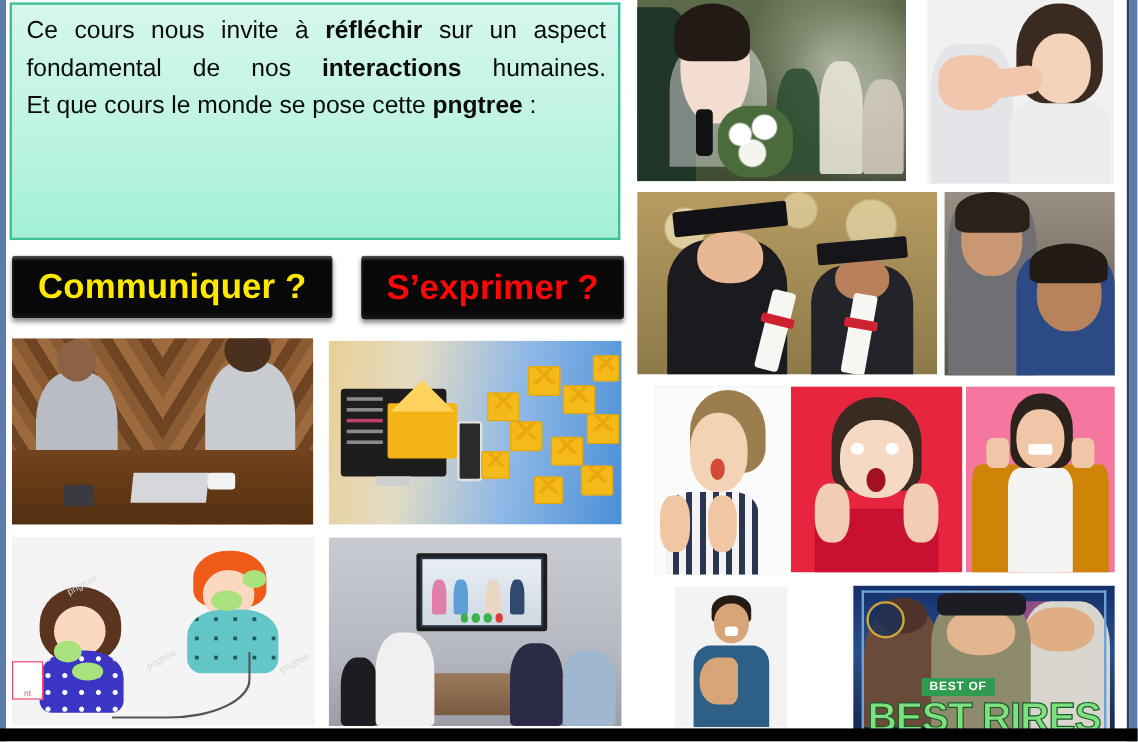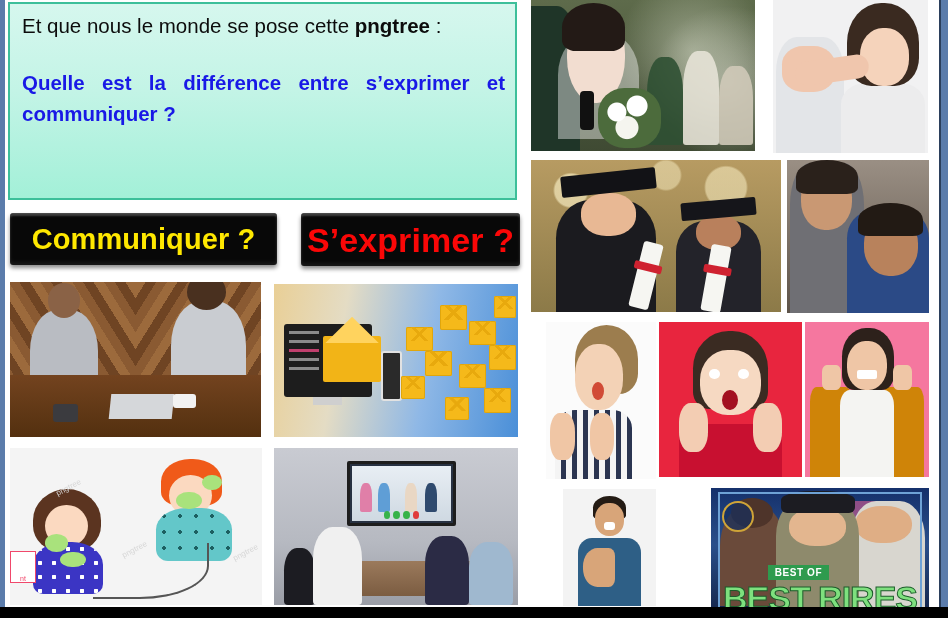--- a/index.html
+++ b/index.html
@@ -31,21 +31,21 @@
   .plate{position:absolute;background:#080808;border-radius:3px;
     display:flex;align-items:center;justify-content:center;
     box-shadow:0 3px 4px rgba(0,0,0,.45),
                inset 0 2px 2px rgba(255,255,255,.22),
                inset 0 -3px 4px rgba(255,255,255,.07);
     border-top:1px solid #4a4a4a;}
   .plate span{font-weight:bold;letter-spacing:.1px;}
   #plate-communiquer{left:10px;top:213px;width:267px;height:51px;}
   #plate-communiquer span{color:#ffe800;font-size:29px;}
   #plate-exprimer{left:301px;top:213px;width:219px;height:52px;}
-  #plate-exprimer span{color:#fb0707;font-size:34px;}
+  #plate-exprimer span{color:#fb0707;font-size:29px;}
 
   
   .tile{position:absolute;overflow:hidden;background:#e9e9e9;}
   .tile .ph{position:absolute;inset:0;}
 
   
   #tile-talking .ph{background:
      repeating-linear-gradient(58deg,#8a5a32 0 9px,#6f4423 9px 18px,#9c6a3c 18px 27px),
      #7a4d28;}
   #tile-talking .wood2{position:absolute;left:50%;right:0;top:0;bottom:0;
@@ -300,26 +300,24 @@
 </head>
 <body>
 
 <div class="stage">
 
   <div class="edge-strip left"></div>
   <div class="edge-strip right"></div>
   <div class="edge-strip right-inner"></div>
 
   <div class="intro-card">
-    <div class="intro-line last"><span>Et que nous le monde se pose cette </span><b>pngtree</b><span> :</span></div>
-
-    <div class="intro-q">
-      <span class="l1">Quelle est la différence entre s’exprimer et</span>
-      <span class="l2">communiquer ?</span>
-    </div>
+    <div class="intro-line"><span>Ce cours nous invite à </span><b>réfléchir</b><span> sur un aspect</span></div>
+    <div class="intro-line"><span>fondamental de nos </span><b>interactions</b><span> humaines.</span></div>
+    <div class="intro-line last"><span>Et que cours le monde se pose cette </span><b>pngtree</b><span> :</span></div>
+
   </div>
 
   <div class="plate" id="plate-communiquer">
     <span>Communiquer ?</span>
   </div>
   <div class="plate" id="plate-exprimer">
     <span>S’exprimer ?</span>
   </div>
 
   <div class="tile" id="tile-talking" style="left:10px;top:282px;width:251px;height:155px;">

